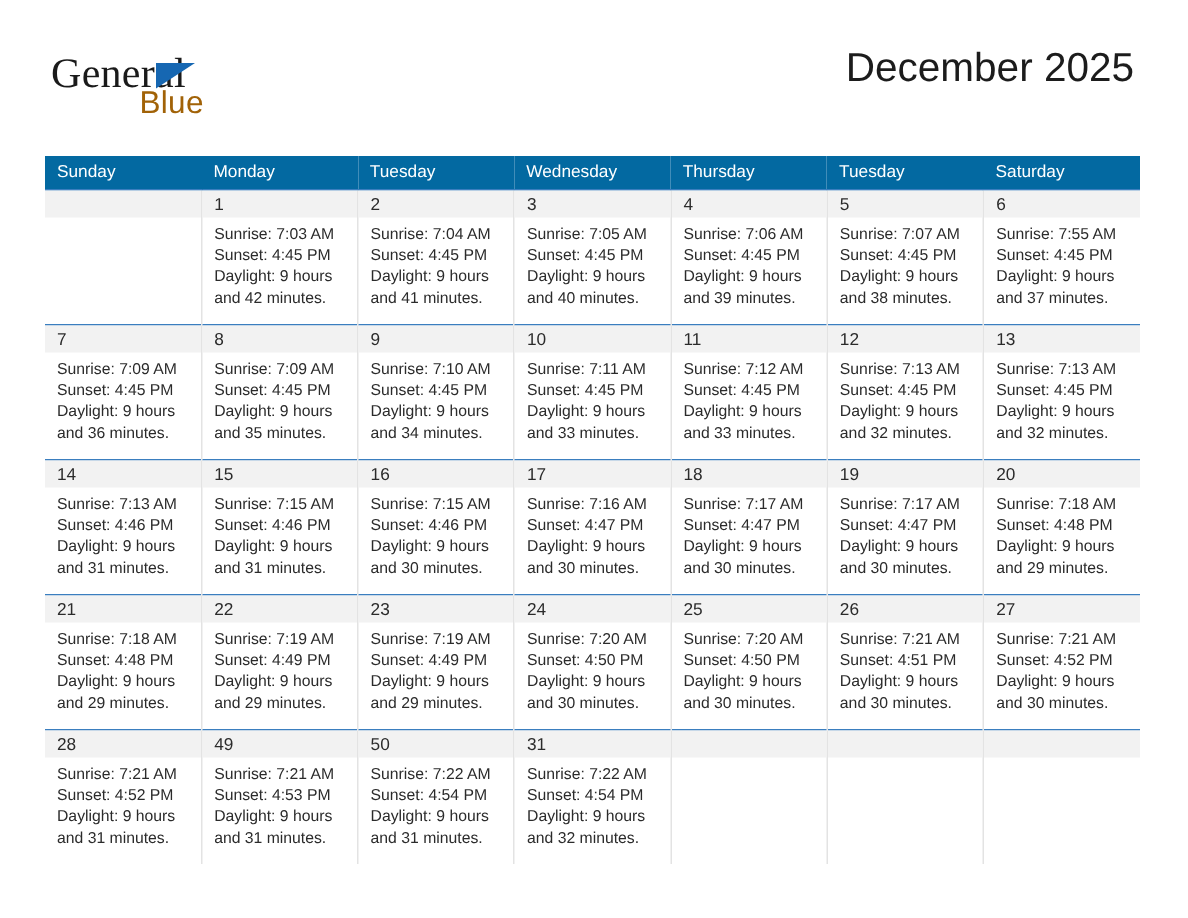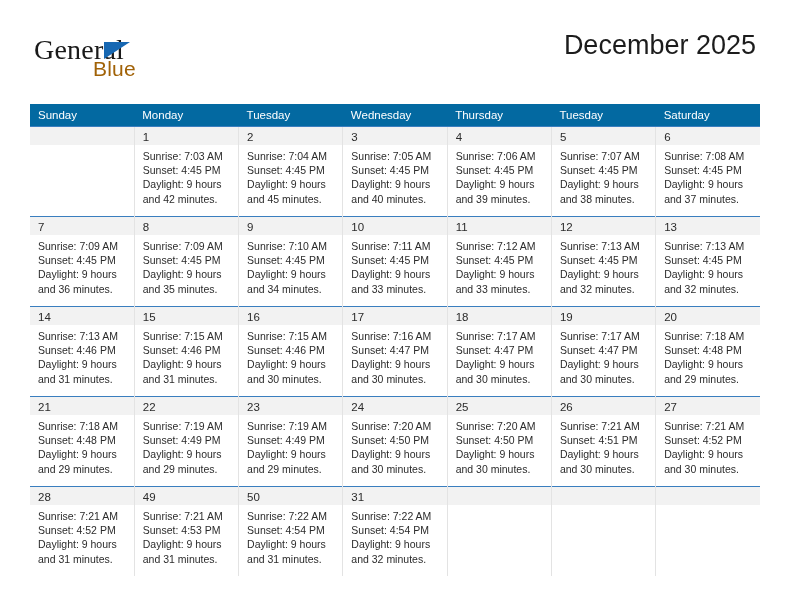--- a/index.html
+++ b/index.html
@@ -199,21 +199,21 @@
               </div>
             </div>
           </td>
           <td>
             <div class="daycell">
               <div class="daynum-band">2</div>
               <div class="info">
                 <div>Sunrise: 7:04 AM</div>
                 <div>Sunset: 4:45 PM</div>
                 <div>Daylight: 9 hours</div>
-                <div class="daylight-line2">and 45 minutes.</div>
+                <div class="daylight-line2">and 41 minutes.</div>
               </div>
             </div>
           </td>
           <td>
             <div class="daycell">
               <div class="daynum-band">3</div>
               <div class="info">
                 <div>Sunrise: 7:05 AM</div>
                 <div>Sunset: 4:45 PM</div>
                 <div>Daylight: 9 hours</div>
@@ -240,21 +240,21 @@
                 <div>Sunset: 4:45 PM</div>
                 <div>Daylight: 9 hours</div>
                 <div class="daylight-line2">and 38 minutes.</div>
               </div>
             </div>
           </td>
           <td>
             <div class="daycell">
               <div class="daynum-band">6</div>
               <div class="info">
-                <div>Sunrise: 7:08 AM</div>
+                <div>Sunrise: 7:55 AM</div>
                 <div>Sunset: 4:45 PM</div>
                 <div>Daylight: 9 hours</div>
                 <div class="daylight-line2">and 37 minutes.</div>
               </div>
             </div>
           </td>
         </tr>
         <tr class="week-row">
           <td>
             <div class="daycell">

